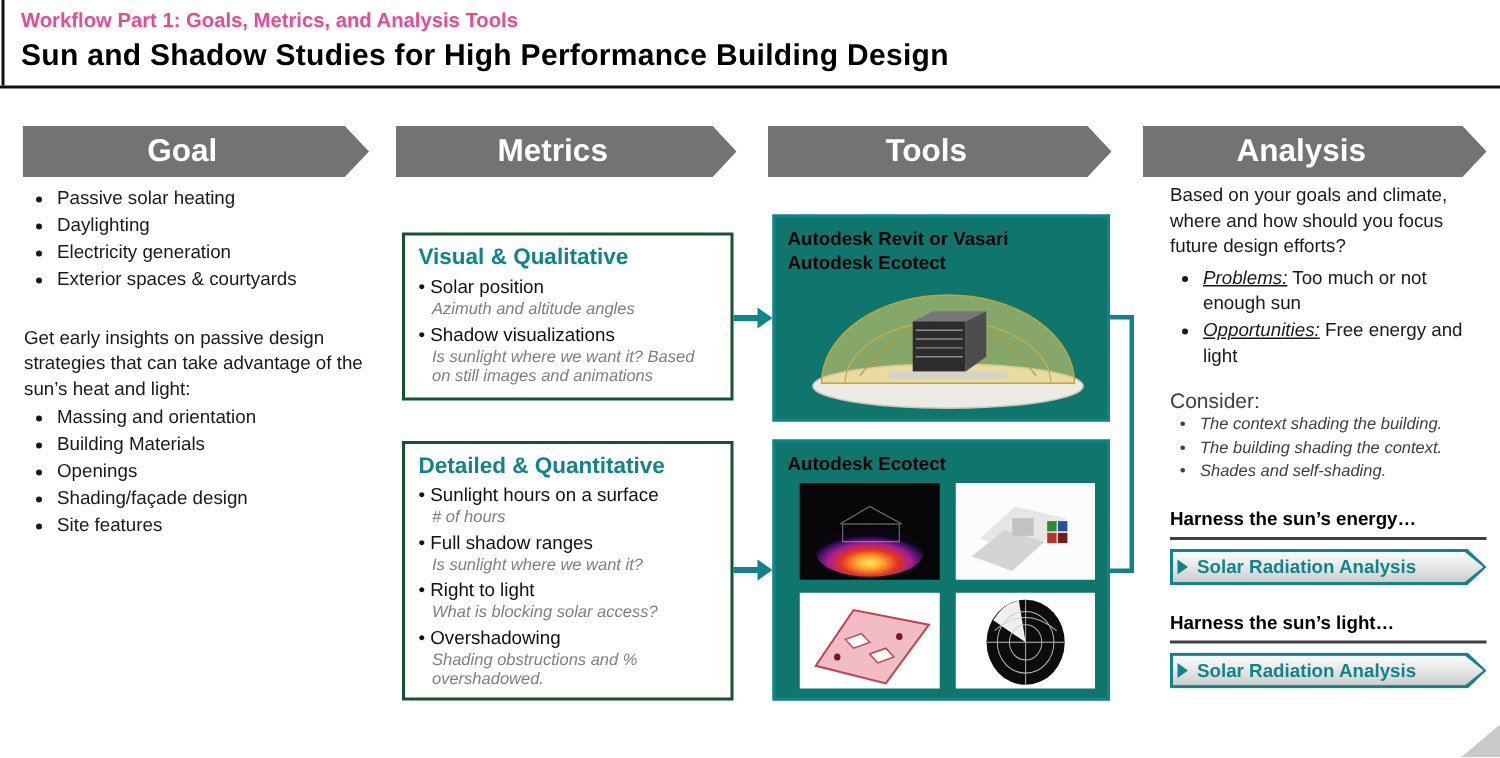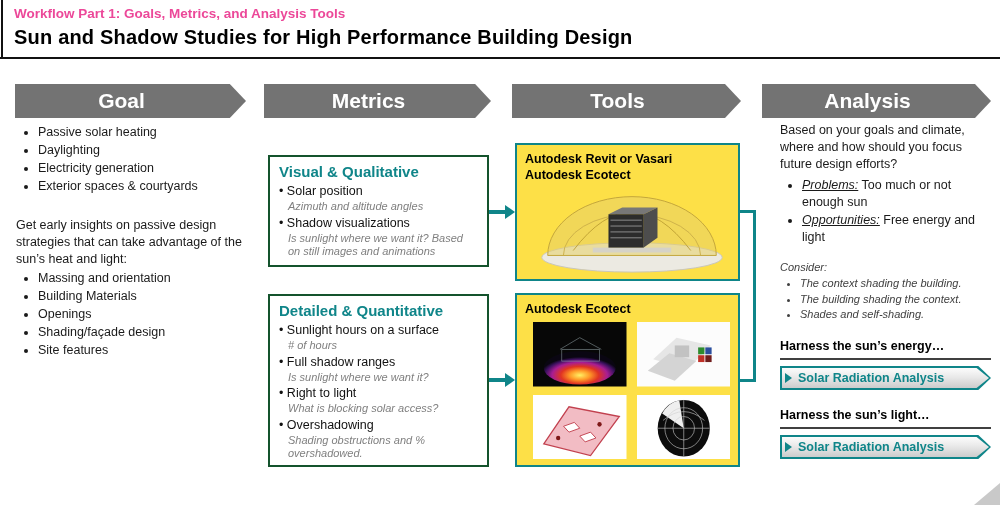--- a/index.html
+++ b/index.html
@@ -33,21 +33,21 @@
   
   .mbox{position:absolute;left:268px;width:221px;border:2px solid #14532d;background:#fff;padding:6px 9px;}
   .mbox1{top:155px;height:112px;}
   .mbox2{top:294px;height:173px;}
   .mbox-title{font-size:15px;font-weight:bold;color:#0f8589;margin-bottom:3px;}
   .mlabel{font-size:12.5px;line-height:17px;color:#111;}
   .mlabel::before{content:"• ";}
   .mnote{font-size:11px;line-height:13.5px;font-style:italic;color:#7f7f7f;margin-left:9px;margin-bottom:1px;}
 
   
-  .tbox{position:absolute;left:515px;width:225px;border:2px solid #0f8589;background:#fde047;padding:6px 8px;}
+  .tbox{position:absolute;left:515px;width:225px;border:2px solid #0f8589;background:#0f766e;padding:6px 8px;}
   .tbox1{top:143px;height:138px;}
   .tbox2{top:293px;height:174px;}
   .tbox-title{font-size:12.5px;font-weight:bold;line-height:16px;color:#000;}
   .dome-img{position:absolute;right:6px;bottom:2px;width:200px;height:98px;}
   .thumb-grid{position:absolute;left:16px;right:8px;top:27px;bottom:6px;display:grid;
     grid-template-columns:1fr 1fr;gap:8px 10px;}
   .thumb{width:100%;height:100%;}
 
   
   .flow-arrow{position:absolute;width:26px;height:14px;}
@@ -57,21 +57,21 @@
   .fa1{left:489px;top:205px;}
   .fa2{left:489px;top:373px;}
   .bracket{position:absolute;left:740px;top:210px;width:16px;height:172px;
     border-top:3px solid #0f8589;border-right:3px solid #0f8589;border-bottom:3px solid #0f8589;}
 
   
   .analysis-col{position:absolute;left:780px;top:122px;width:211px;font-size:12.5px;line-height:17px;}
   .analysis-col .lead{margin-bottom:16px;}
   .a-list{margin-top:4px;}
   .a-list .term{font-style:italic;text-decoration:underline;}
-  .consider{font-style:italic;font-size:11px;color:#404040;margin-top:14px;line-height:14px;}
+  .consider{font-size:14px;color:#404040;margin-top:14px;line-height:14px;}
   .consider-list{list-style:disc;font-style:italic;font-size:11px;color:#404040;
     padding-left:20px;line-height:14px;margin-top:2px;}
   .consider-list li{margin:1.5px 0;}
   .harness{font-weight:bold;font-size:12.5px;color:#000;margin-top:17px;padding-bottom:3px;
     border-bottom:2px solid #404040;}
   .badge{position:relative;height:24px;margin-top:6px;}
   .badge-outer{position:absolute;left:0;top:0;right:0;bottom:0;background:#0f8589;
     clip-path:polygon(0 0,94% 0,100% 50%,94% 100%,0 100%);}
   .badge-inner{position:absolute;left:2px;top:2px;right:2px;bottom:2px;
     background:linear-gradient(180deg,#fcfcfc 0%,#e9e9e9 45%,#cccccc 100%);

